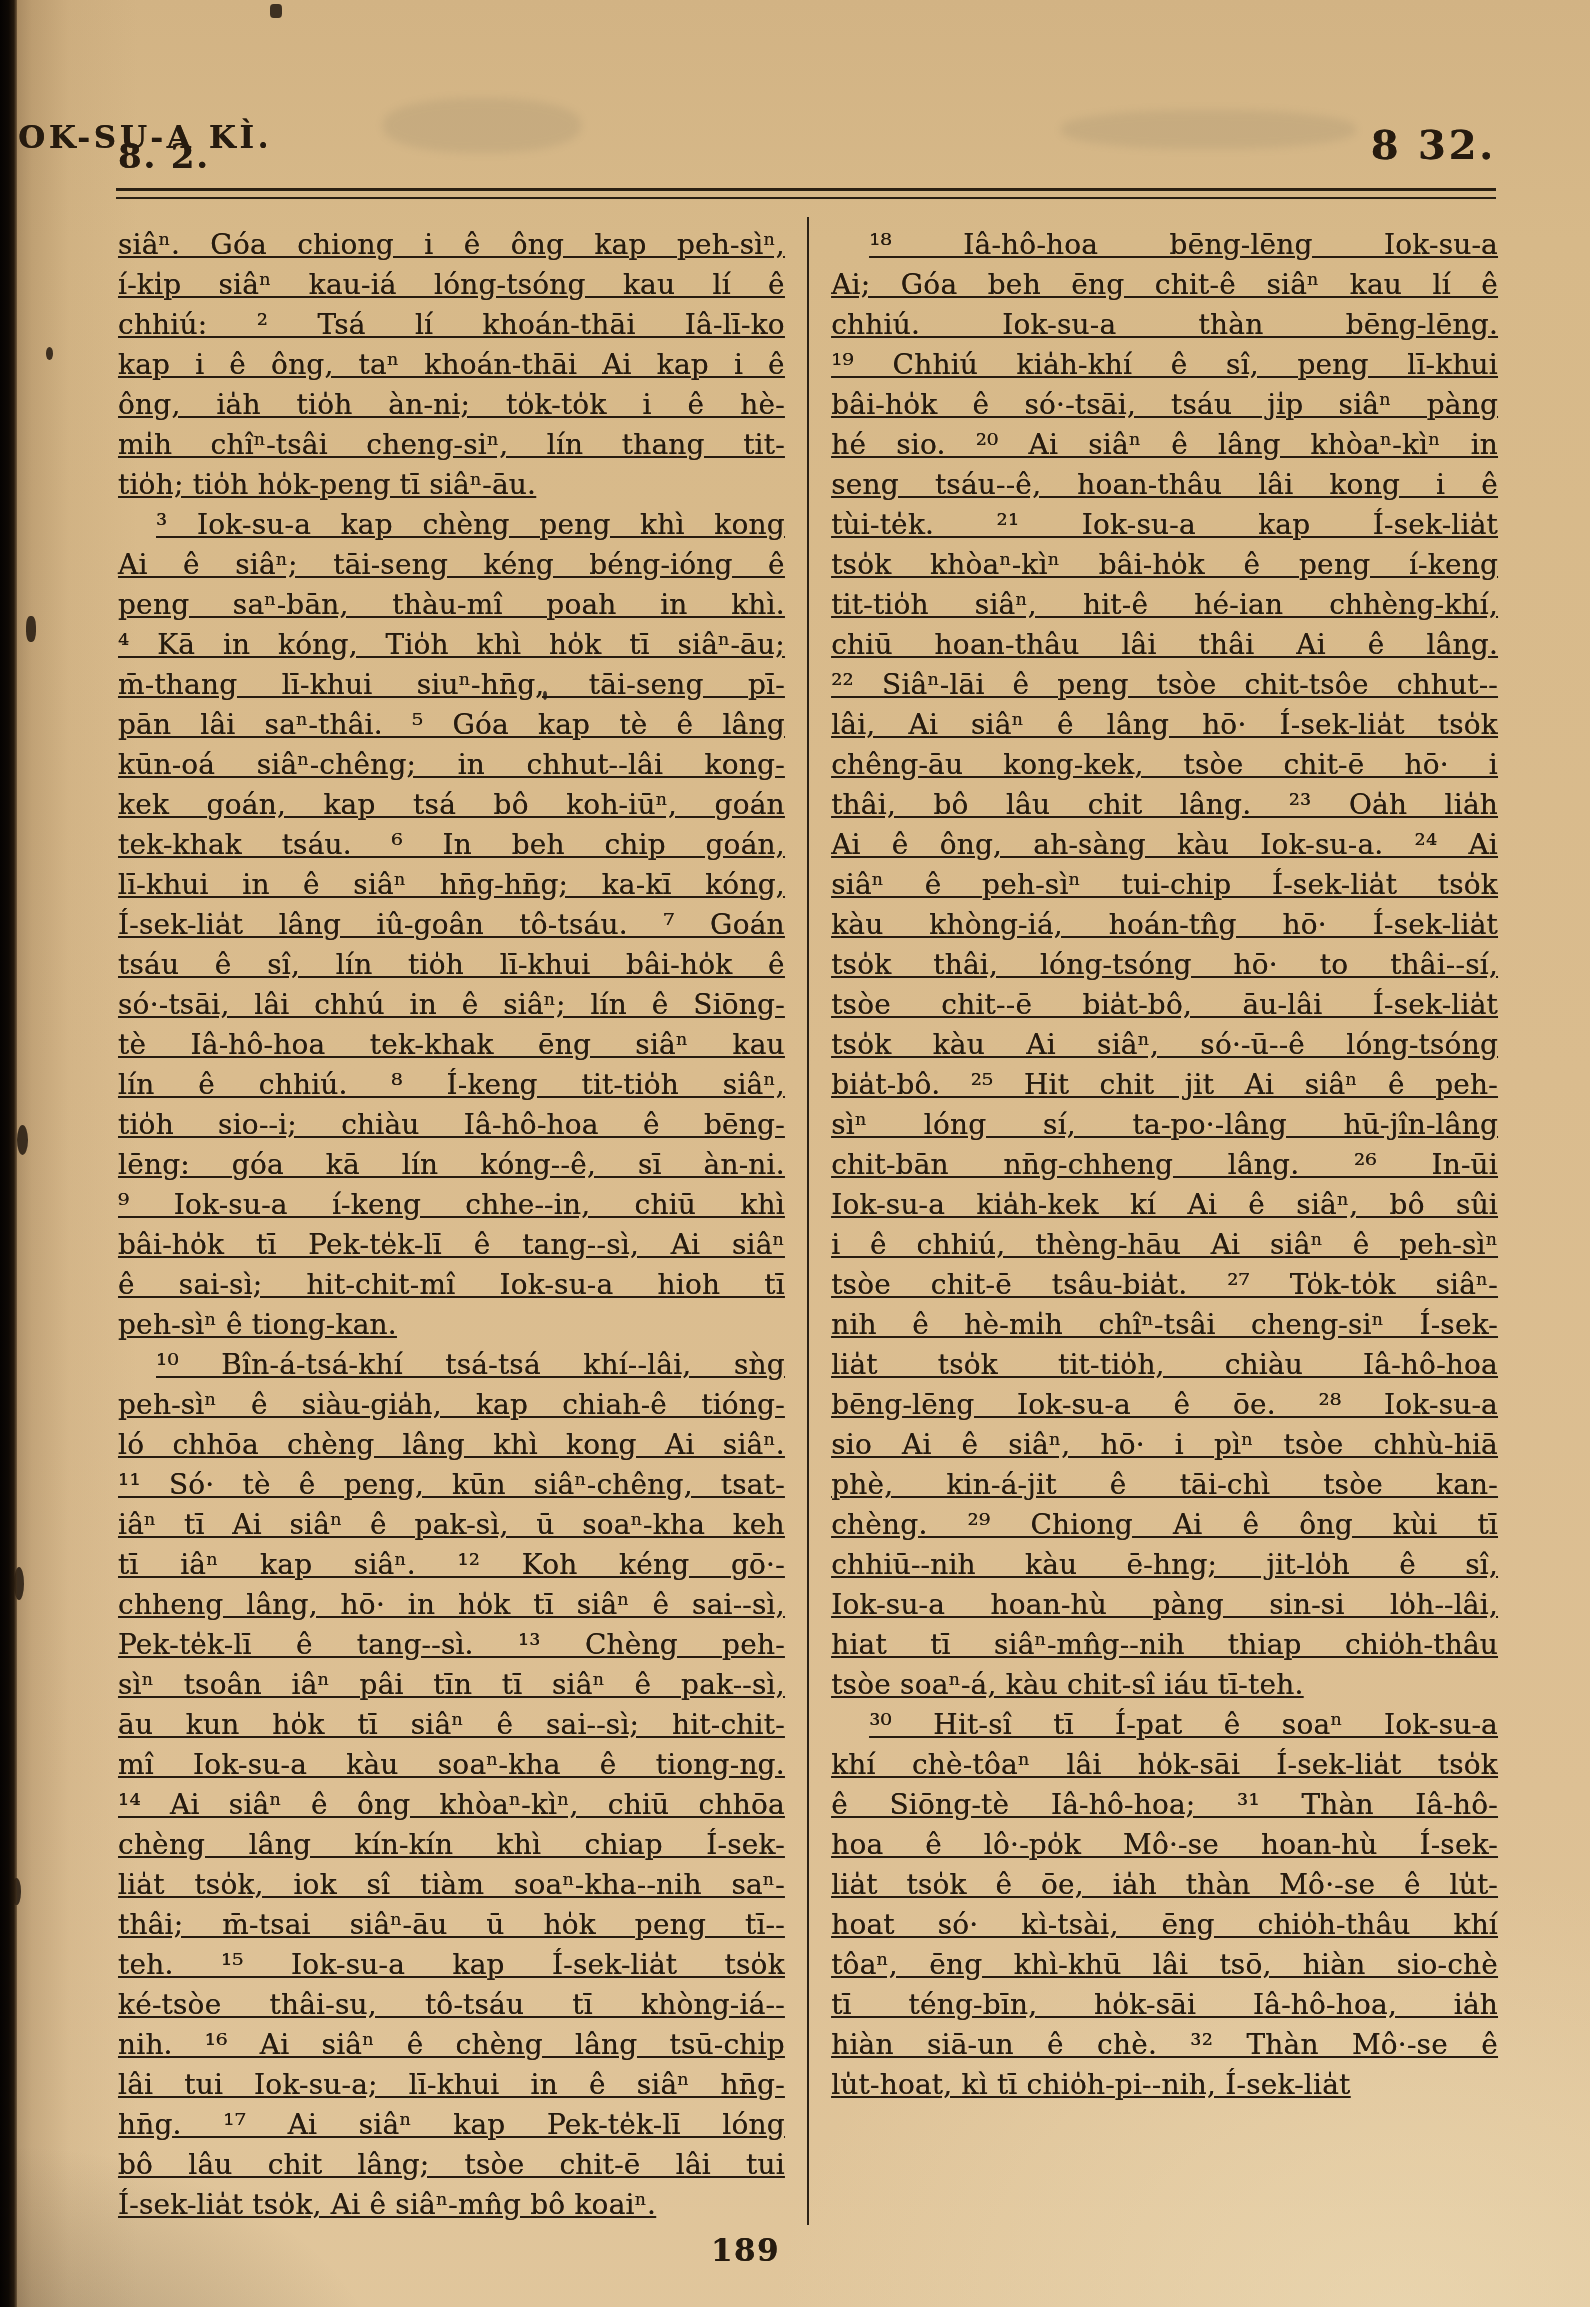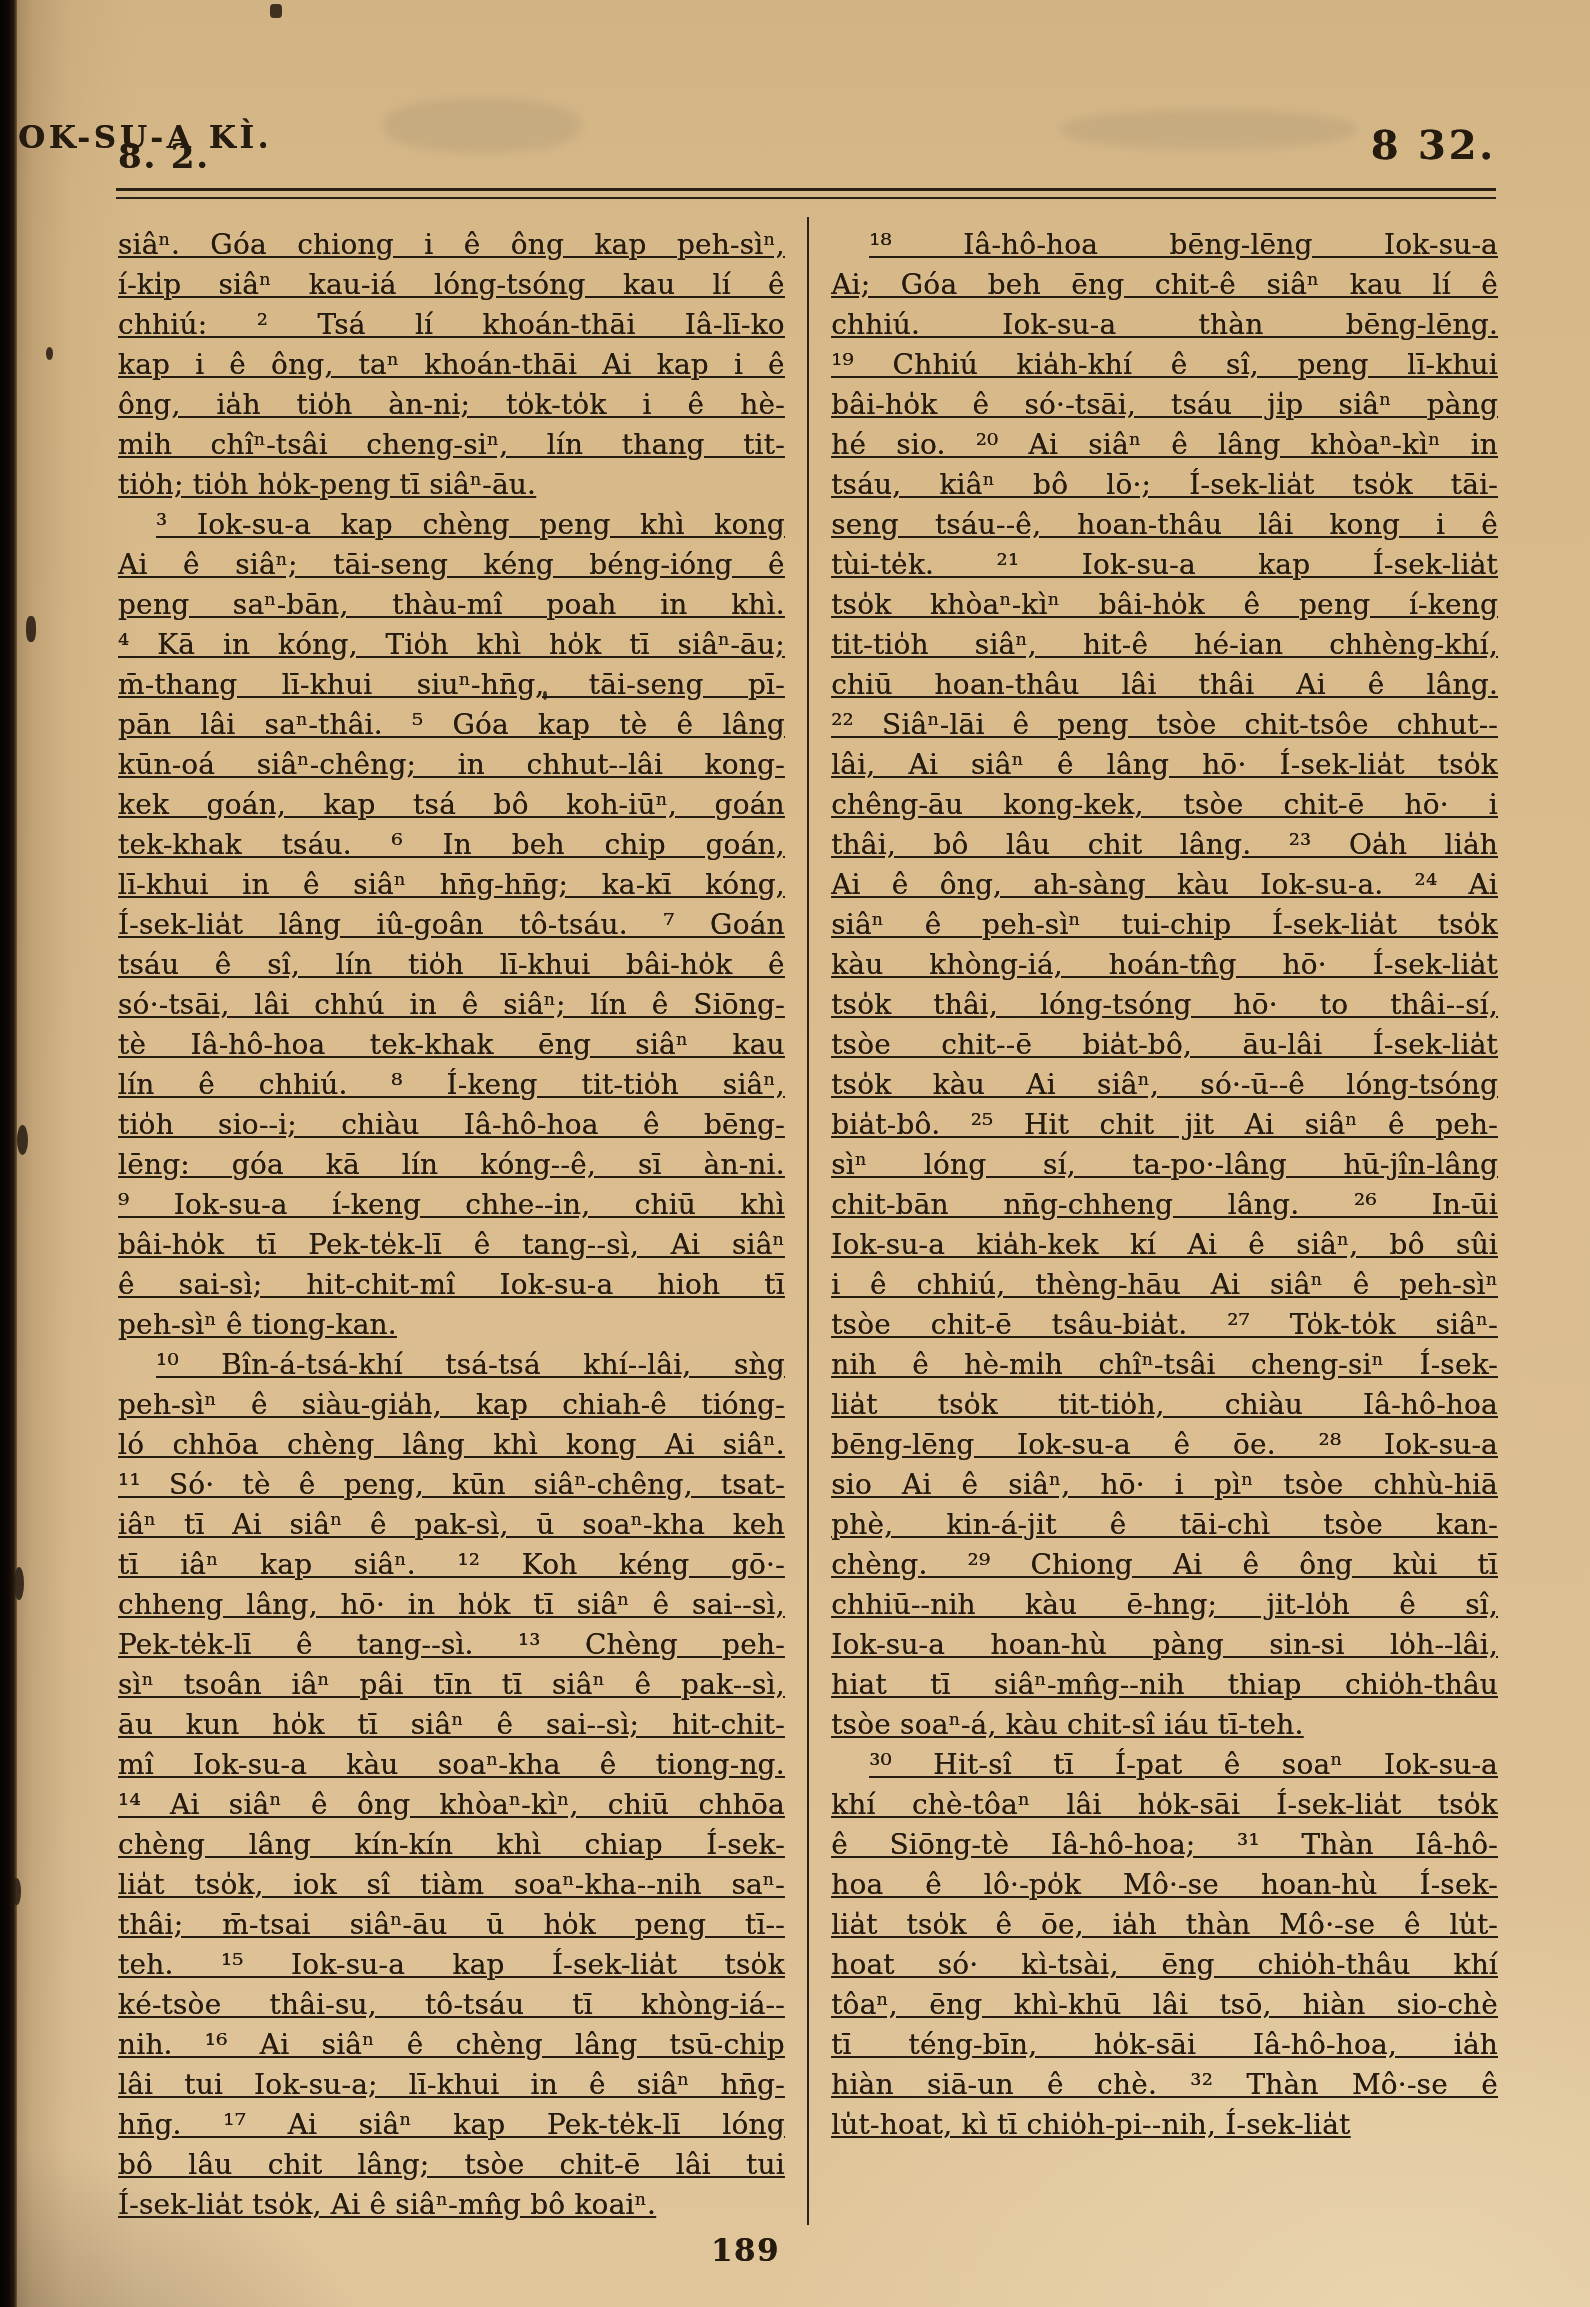--- a/index.html
+++ b/index.html
@@ -119,21 +119,20 @@
         <div class="line flush">Í-sek-lia̍t tso̍k, Ai ê siâⁿ-mn̂g bô koaiⁿ.</div>
       </div>
     <div class="divider"></div>
     <div class="col ink">
         <div class="line indent">¹⁸ Iâ-hô-hoa bēng-lēng Iok-su-a</div>
         <div class="line">Ai; Góa beh ēng chit-ê siâⁿ kau lí ê</div>
         <div class="line">chhiú. Iok-su-a thàn bēng-lēng.</div>
         <div class="line">¹⁹ Chhiú kia̍h-khí ê sî, peng lī-khui</div>
         <div class="line">bâi-ho̍k ê só·-tsāi, tsáu ji̍p siâⁿ pàng</div>
         <div class="line">hé sio. ²⁰ Ai siâⁿ ê lâng khòaⁿ-kìⁿ in</div>
-        <div class="line">tsáu, kiâⁿ bô lō·; Í-sek-lia̍t tso̍k tāi-</div>
         <div class="line">seng tsáu--ê, hoan-thâu lâi kong i ê</div>
         <div class="line">tùi-te̍k. ²¹ Iok-su-a kap Í-sek-lia̍t</div>
         <div class="line">tso̍k khòaⁿ-kìⁿ bâi-ho̍k ê peng í-keng</div>
         <div class="line">tit-tio̍h siâⁿ, hit-ê hé-ian chhèng-khí,</div>
         <div class="line">chiū hoan-thâu lâi thâi Ai ê lâng.</div>
         <div class="line">²² Siâⁿ-lāi ê peng tsòe chit-tsôe chhut--</div>
         <div class="line">lâi, Ai siâⁿ ê lâng hō· Í-sek-lia̍t tso̍k</div>
         <div class="line">chêng-āu kong-kek, tsòe chit-ē hō· i</div>
         <div class="line">thâi, bô lâu chit lâng. ²³ Oa̍h lia̍h</div>
         <div class="line">Ai ê ông, ah-sàng kàu Iok-su-a. ²⁴ Ai</div>

